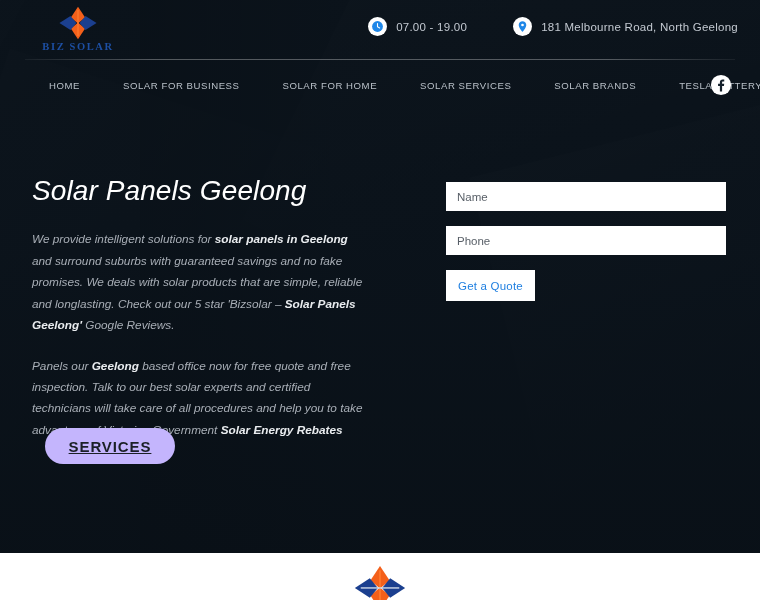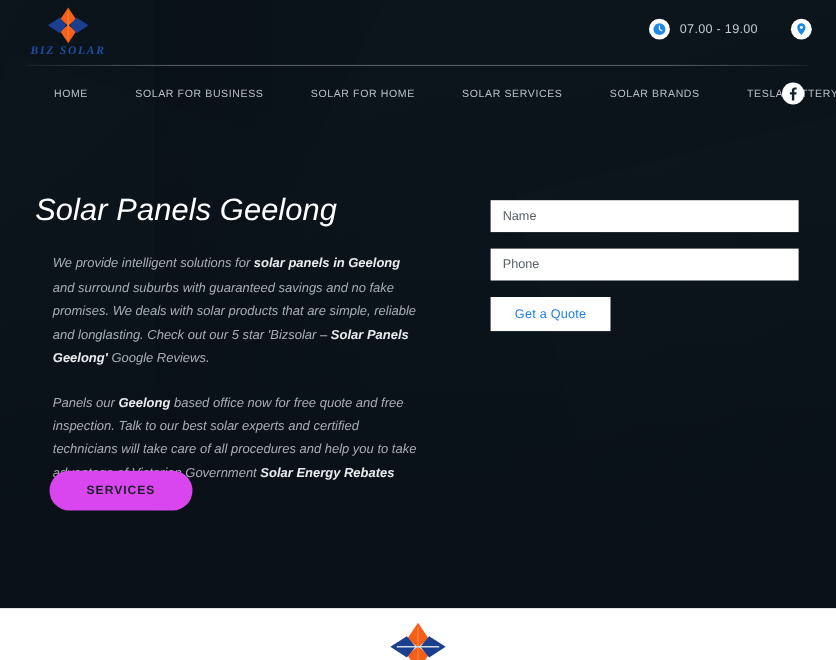--- a/index.html
+++ b/index.html
@@ -54,36 +54,36 @@
     position: absolute; inset: 0;
     background: linear-gradient(180deg, rgba(10,18,26,.72) 0%, rgba(10,18,26,.80) 45%, rgba(9,16,23,.90) 100%);
   }
 
   
   .topbar {
     position: absolute; left: 0; top: 0; width: 760px; height: 60px;
     display: flex; align-items: center;
   }
   .logo-wrap {
-    position: absolute; left: 24px; top: 6px;
+    position: absolute; left: 40px; top: 6px;
     width: 76px; height: 48px;
-    display: flex; flex-direction: column; align-items: center; justify-content: flex-start; font-style: italic;
+    display: flex; flex-direction: column; align-items: center; justify-content: flex-start;
   }
   .logo-mark { width: 40px; height: 34px; display: block; }
   .logo-word {
     margin-top: 1px;
     font-size: 10.5px; letter-spacing: 1.6px; font-weight: 700;
     color: #1d4fa3; font-family: "Liberation Serif", serif;
   }
 
   .contact-group {
     position: absolute; right: 22px; top: 17px;
     display: flex; align-items: center; gap: 0;
   }
-  .contact-item { display: flex; align-items: center; gap: 9px; margin-left: 30px; }
+  .contact-item { display: flex; align-items: center; gap: 9px; margin-left: 46px; }
   .ci-icon {
     width: 19px; height: 19px; border-radius: 50%;
     background: #ffffff; display: flex; align-items: center; justify-content: center;
     flex: none;
   }
   .ci-icon svg { display: block; }
   .ci-text { font-size: 11.5px; color: #c3c9d1; letter-spacing: .25px; white-space: nowrap; }
 
   .divider {
     position: absolute; left: 25px; top: 59px; width: 710px; height: 1px;
@@ -113,47 +113,47 @@
 
   
   .hero-left { position: absolute; left: 32px; top: 175px; width: 350px; font-style: italic; }
   h1.hero-title {
     font-size: 28px; font-weight: 400; color: #ffffff;
     letter-spacing: .1px; line-height: 1.15; margin-bottom: 22px;
   }
   .hero-p {
     font-size: 11.8px; line-height: 1.82; color: #a8aeb6; margin-bottom: 19px;
     max-width: 335px;
-    margin-left: 16px;
   }
   .hero-p b { color: #e9ecef; font-weight: 700; }
   .btn-services {
     position: absolute; left: 45px; top: 428px;
     width: 130px; height: 36px; border: none; border-radius: 19px;
-    background: #d946ef; color: #1b2026;
-    font-size: 11px; font-weight: 700; letter-spacing: .9px;
+    background: #c4b5fd; color: #1b2026;
+    font-size: 15px; font-weight: 700; letter-spacing: .9px;
     font-family: "Liberation Sans", sans-serif;
     cursor: pointer;
+    text-decoration: underline;
   }
 
   
   .form-col { position: absolute; left: 446px; top: 182px; width: 266px; }
   .fld {
     display: block; width: 280px; height: 29px;
     background: #ffffff; border: none; outline: none;
     font-family: "Liberation Sans", sans-serif;
     font-size: 11.5px; color: #2c3238;
     padding: 0 11px; margin-bottom: 15px;
   }
   .fld::placeholder { color: #585f67; }
   textarea.fld {
     height: 116px; padding-top: 9px; resize: vertical; line-height: 1.4;
   }
   .btn-quote {
-    display: block; width: 109px; height: 31px;
+    display: block; width: 89px; height: 31px;
     background: #ffffff; border: none; cursor: pointer;
     color: #1f7fe0; font-size: 11.5px; letter-spacing: .2px;
     font-family: "Liberation Sans", sans-serif;
     margin-top: 8px;
   }
 
   
   .bottom {
     position: absolute; left: 0; top: 553px; width: 760px; height: 47px;
     background: #ffffff;
@@ -199,20 +199,21 @@
           <span class="ci-text">07.00 - 19.00</span>
         </div>
 
         <div class="contact-item">
           <span class="ci-icon">
             <svg width="13" height="13" viewBox="0 0 24 24">
               <path d="M12 2.2c-3.9 0-7 3.1-7 7 0 5.2 7 12.6 7 12.6s7-7.4 7-12.6c0-3.9-3.1-7-7-7z" fill="#1f87e8"></path>
               <circle cx="12" cy="9.2" r="2.5" fill="#ffffff"></circle>
             </svg>
           </span>
+          <span class="ci-text">181 Melbourne Road, North Geelong</span>
         </div>
 
 
       </div>
     </div>
 
     <div class="divider"></div>
 
     <nav class="nav">
       <ul class="nav-links">

